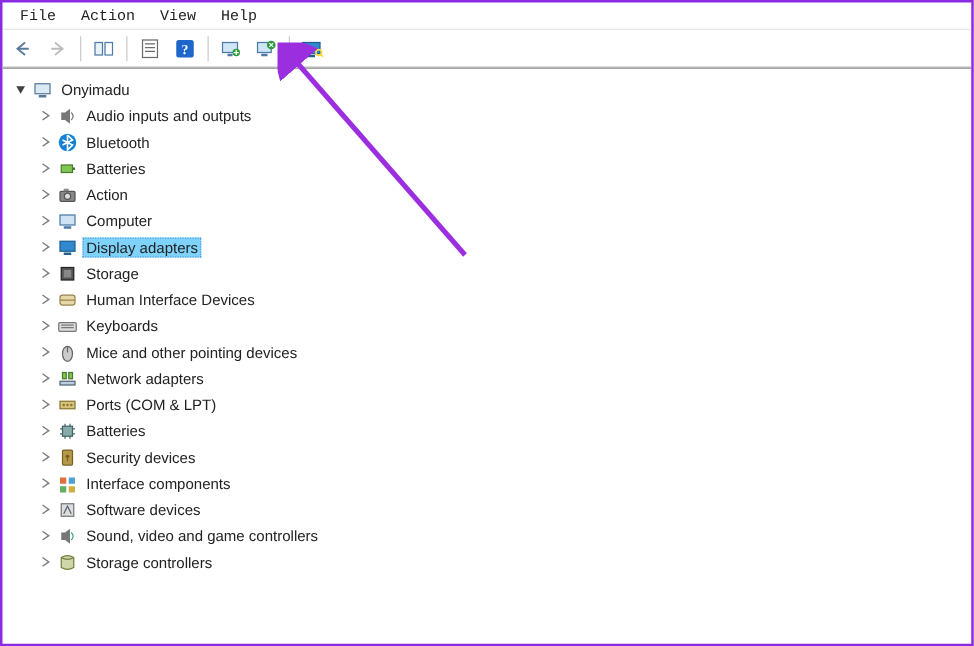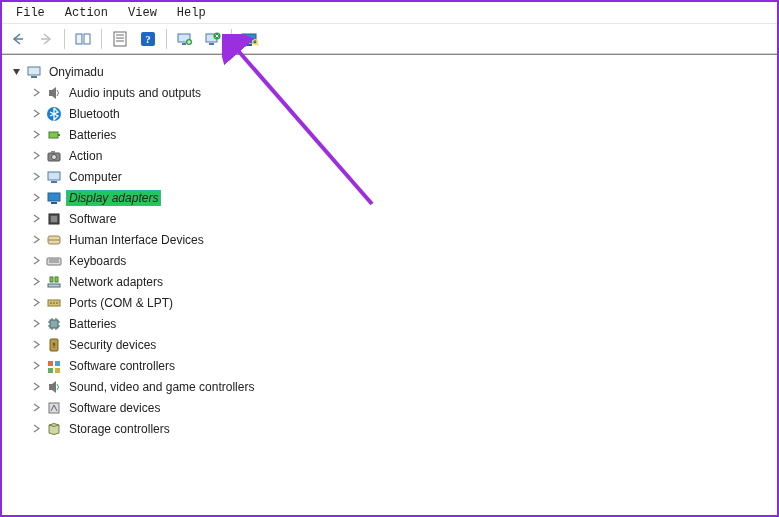--- a/index.html
+++ b/index.html
@@ -67,24 +67,23 @@
     line-height: 1;
     user-select: none;
   }
   .ic {
     width: 16px; height: 16px;
     display: inline-flex; align-items: center; justify-content: center;
     margin: 0 4px 0 2px;
   }
   .lbl { padding: 1px 3px; }
   .lbl.selected {
-    background: #22c55e;
+    background: #7dd3fc;
     border: 1px dotted #5aa0d8;
     padding: 0 2px;
-    font-style: italic;
   }
   .child { margin-left: 20px; }
   
   .arrow {
     position: absolute;
     top: 32px; left: 220px;
     width: 160px; height: 180px;
     pointer-events: none;
   }
 </style>
@@ -268,21 +267,21 @@
           <svg width="9" height="9" viewBox="0 0 9 9">
             <path d="M2 1 L7 4.5 L2 8" fill="none" stroke="#808080" stroke-width="1.2"></path>
           </svg>
         </span>
         <span class="ic">
           <svg width="16" height="16" viewBox="0 0 16 16">
             <rect x="3" y="3" width="10" height="10" fill="#555" stroke="#222"></rect>
             <rect x="5" y="5" width="6" height="6" fill="#888"></rect>
           </svg>
         </span>
-        <span class="lbl">Software</span>
+        <span class="lbl">Storage</span>
       </div>
       <div class="node">
         <span class="caret">
           <svg width="9" height="9" viewBox="0 0 9 9">
             <path d="M2 1 L7 4.5 L2 8" fill="none" stroke="#808080" stroke-width="1.2"></path>
           </svg>
         </span>
         <span class="ic">
           <svg width="16" height="16" viewBox="0 0 16 16">
             <rect x="2" y="4" width="12" height="8" rx="2" fill="#e6d7a8" stroke="#9a8450"></rect>
@@ -298,20 +297,34 @@
           </svg>
         </span>
         <span class="ic">
           <svg width="16" height="16" viewBox="0 0 16 16">
             <rect x="1" y="5" width="14" height="7" rx="1" fill="#ddd" stroke="#777"></rect>
             <line x1="3" y1="7" x2="13" y2="7" stroke="#777"></line>
             <line x1="3" y1="9" x2="13" y2="9" stroke="#777"></line>
           </svg>
         </span>
         <span class="lbl">Keyboards</span>
+      </div>
+      <div class="node">
+        <span class="caret">
+          <svg width="9" height="9" viewBox="0 0 9 9">
+            <path d="M2 1 L7 4.5 L2 8" fill="none" stroke="#808080" stroke-width="1.2"></path>
+          </svg>
+        </span>
+        <span class="ic">
+          <svg width="16" height="16" viewBox="0 0 16 16">
+            <ellipse cx="8" cy="9" rx="4" ry="6" fill="#ccc" stroke="#666"></ellipse>
+            <line x1="8" y1="3" x2="8" y2="8" stroke="#666"></line>
+          </svg>
+        </span>
+        <span class="lbl">Mice and other pointing devices</span>
       </div>
       <div class="node">
         <span class="caret">
           <svg width="9" height="9" viewBox="0 0 9 9">
             <path d="M2 1 L7 4.5 L2 8" fill="none" stroke="#808080" stroke-width="1.2"></path>
           </svg>
         </span>
         <span class="ic">
           <svg width="16" height="16" viewBox="0 0 16 16">
             <rect x="2" y="10" width="12" height="3" fill="#bcd" stroke="#567"></rect>
@@ -380,50 +393,50 @@
           </svg>
         </span>
         <span class="ic">
           <svg width="16" height="16" viewBox="0 0 16 16">
             <rect x="2" y="3" width="5" height="5" fill="#e07040"></rect>
             <rect x="9" y="3" width="5" height="5" fill="#50a0d0"></rect>
             <rect x="2" y="10" width="5" height="5" fill="#60b060"></rect>
             <rect x="9" y="10" width="5" height="5" fill="#d0b040"></rect>
           </svg>
         </span>
-        <span class="lbl">Software controllers</span>
+        <span class="lbl">Interface components</span>
+      </div>
+      <div class="node">
+        <span class="caret">
+          <svg width="9" height="9" viewBox="0 0 9 9">
+            <path d="M2 1 L7 4.5 L2 8" fill="none" stroke="#808080" stroke-width="1.2"></path>
+          </svg>
+        </span>
+        <span class="ic">
+          <svg width="16" height="16" viewBox="0 0 16 16">
+            <rect x="3" y="3" width="10" height="10" fill="#ddd" stroke="#777"></rect>
+            <path d="M5 11 L8 5 L11 11" fill="none" stroke="#567"></path>
+          </svg>
+        </span>
+        <span class="lbl">Software devices</span>
       </div>
       <div class="node">
         <span class="caret">
           <svg width="9" height="9" viewBox="0 0 9 9">
             <path d="M2 1 L7 4.5 L2 8" fill="none" stroke="#808080" stroke-width="1.2"></path>
           </svg>
         </span>
         <span class="ic">
           <svg width="16" height="16" viewBox="0 0 16 16">
             <rect x="3" y="5" width="3" height="6" fill="#777"></rect>
             <path d="M6 5 L10 2 V14 L6 11 Z" fill="#777"></path>
             <path d="M11 5 Q14 8 11 11" fill="none" stroke="#3a8"></path>
           </svg>
         </span>
         <span class="lbl">Sound, video and game controllers</span>
-      </div>
-      <div class="node">
-        <span class="caret">
-          <svg width="9" height="9" viewBox="0 0 9 9">
-            <path d="M2 1 L7 4.5 L2 8" fill="none" stroke="#808080" stroke-width="1.2"></path>
-          </svg>
-        </span>
-        <span class="ic">
-          <svg width="16" height="16" viewBox="0 0 16 16">
-            <rect x="3" y="3" width="10" height="10" fill="#ddd" stroke="#777"></rect>
-            <path d="M5 11 L8 5 L11 11" fill="none" stroke="#567"></path>
-          </svg>
-        </span>
-        <span class="lbl">Software devices</span>
       </div>
       <div class="node">
         <span class="caret">
           <svg width="9" height="9" viewBox="0 0 9 9">
             <path d="M2 1 L7 4.5 L2 8" fill="none" stroke="#808080" stroke-width="1.2"></path>
           </svg>
         </span>
         <span class="ic">
           <svg width="16" height="16" viewBox="0 0 16 16">
             <path d="M3 4 Q8 1 13 4 V12 Q8 15 3 12 Z" fill="#cfd6aa" stroke="#7a8040"></path>

